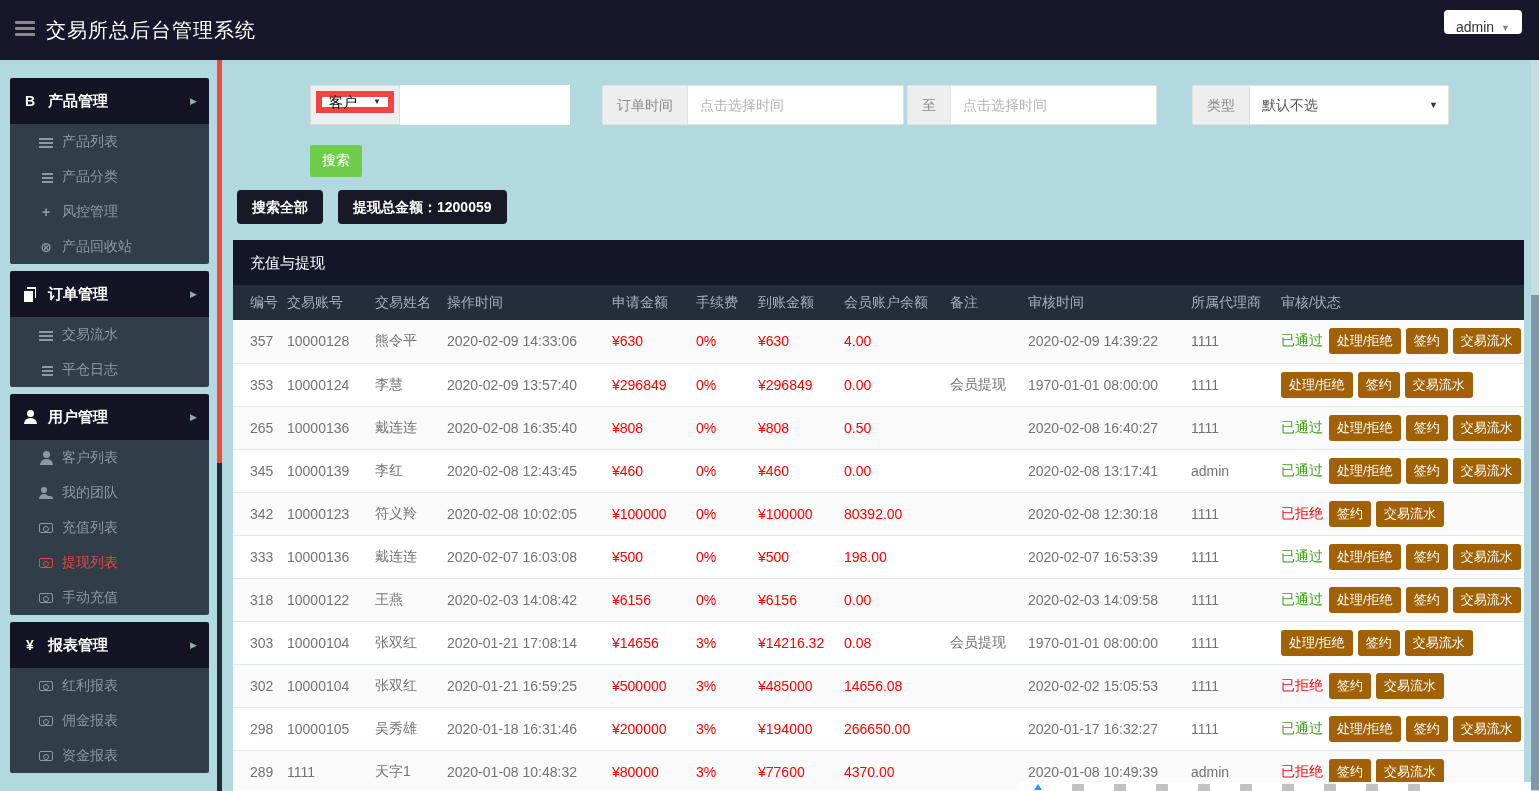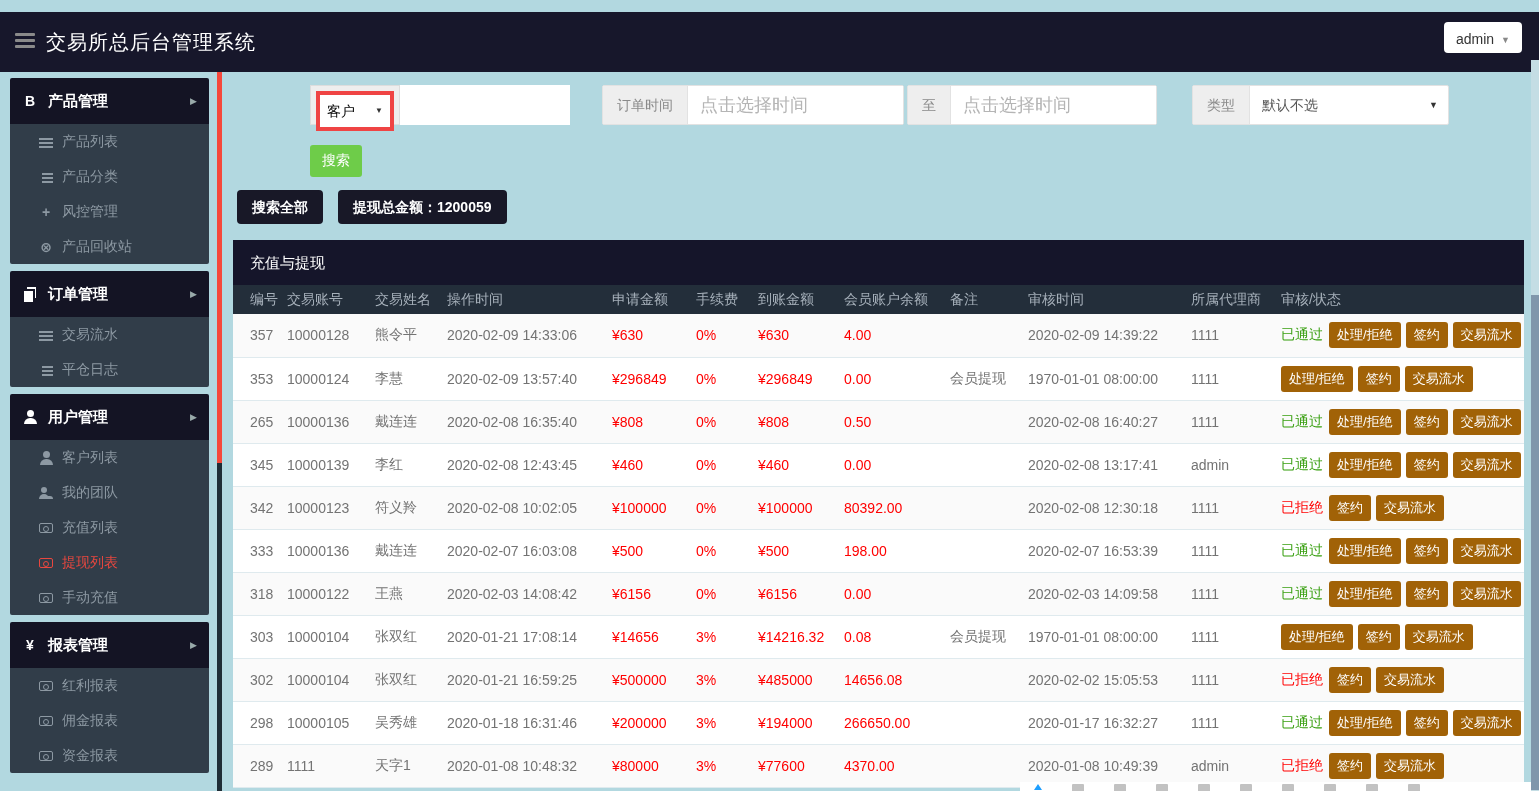--- a/index.html
+++ b/index.html
@@ -1,24 +1,24 @@
 <!DOCTYPE html>
 <html><head>
 <meta charset="utf-8">
 <style>
   * { margin:0; padding:0; box-sizing:border-box; }
   html,body { width:1539px; height:791px; overflow:hidden; font-family:"Liberation Sans","DejaVu Sans",sans-serif; }
   body { background:#b2d8e0; position:relative; }
 
   
-  .header { position:absolute; top:12px; left:0; right:0; height:60px; background:#17172b; z-index:5; }
+  .header { position:absolute; top:0; left:0; right:0; height:60px; background:#17172b; z-index:5; }
   .burger { position:absolute; left:15px; top:21px; width:20px; height:16px; cursor:pointer; }
   .burger i { display:block; height:3px; background:#8a8a8a; margin-bottom:3px; border-radius:1px; }
   .app-title { position:absolute; left:46px; top:0; line-height:60px; color:#ffffff; font-size:20px; letter-spacing:1px; }
-  .admin-btn { position:absolute; right:17px; top:10px; height:31px; background:#ffffff; border-radius:4px; padding:0 12px; line-height:34px; font-size:14px; color:#333; cursor:pointer; }
+  .admin-btn { position:absolute; right:17px; top:10px; height:24px; background:#ffffff; border-radius:4px; padding:0 12px; line-height:34px; font-size:14px; color:#333; cursor:pointer; }
   .admin-btn .caret { color:#888; font-size:9px; margin-left:7px; vertical-align:1px; }
 
   
   .sidebar { position:absolute; left:10px; top:78px; width:199px; z-index:2; }
   .side-header { height:46px; background:#141424; display:flex; align-items:center; padding:0 12px; color:#fff; cursor:pointer; border-radius:2px 2px 0 0; }
   .side-header .ic { color:#fff; margin-right:10px; }
   .side-label { font-size:15px; font-weight:bold; flex:1; }
   .caret-r { color:#9aa; font-size:9px; }
   .side-sub { list-style:none; background:#313d49; margin-bottom:7px; border-radius:0 0 2px 2px; }
   .side-sub li { height:35px; display:flex; align-items:center; padding-left:28px; color:#8d99a3; font-size:14px; cursor:pointer; }
@@ -46,44 +46,44 @@
   .ic-money::after { content:""; position:absolute; left:5px; top:6px; width:4px; height:4px; border:1px solid currentColor; border-radius:50%; }
   .ic-files::after { content:""; position:absolute; left:5px; top:1px; width:9px; height:11px; background:currentColor; }
   .ic-files::before { content:""; position:absolute; left:0; top:3px; width:9px; height:11px; background:currentColor; border:2px solid #141424; z-index:1; }
 
   
   .main { position:absolute; left:233px; top:60px; width:1291px; bottom:0; overflow:hidden; }
 
   .filter-row { display:flex; margin-top:25px; height:40px; }
   .g1 { margin-left:77px; display:flex; }
   .sel-wrap { background:#eeeeee; border:1px solid #ddd; padding:5px; width:90px; height:40px; }
-  .sel { background:#fff; border:4px solid #ef4444; height:40px; line-height:26px; padding:0 7px; font-size:14px; color:#000; display:flex; justify-content:space-between; align-items:center; cursor:pointer; }
+  .sel { background:#fff; border:6px solid #ef4444; height:22px; line-height:26px; padding:0 7px; font-size:14px; color:#000; display:flex; justify-content:space-between; align-items:center; cursor:pointer; }
   .sel .caret { font-size:8px; color:#333; }
   .kw-input { width:170px; height:40px; border:none; outline:none; padding:0 10px; font-size:14px; background:#fff; }
 
   .igroup { display:flex; background:#fff; border:1px solid #e2e2e2; border-radius:2px; height:40px; }
   .ig-label { background:#eee; color:#8a8a8a; padding:0 14px; line-height:38px; font-size:14px; border-right:1px solid #e2e2e2; white-space:nowrap; }
-  .igroup input { border:none; outline:none; flex:1; padding:0 12px; font-size:18px; min-width:0; }
+  .igroup input { border:none; outline:none; flex:1; padding:0 12px; font-size:14px; min-width:0; }
   .igroup input::placeholder { color:#b5b5b5; }
   .g2 { margin-left:32px; width:302px; }
   .g3 { margin-left:3px; width:250px; }
   .g4 { margin-left:35px; width:257px; }
   .type-sel { flex:1; position:relative; line-height:38px; padding-left:12px; font-size:14px; color:#555; cursor:pointer; }
   .type-sel .caret { position:absolute; right:10px; top:0; font-size:9px; color:#333; }
 
   .search-btn { display:block; margin:20px 0 0 77px; width:52px; height:32px; background:#6ecc49; border:none; border-radius:3px; color:#fff; font-size:14px; cursor:pointer; }
 
   .dark-row { display:flex; margin-top:13px; margin-left:4px; gap:15px; }
   .dark-btn { background:#181827; color:#fff; height:34px; line-height:34px; padding:0 15px; border-radius:4px; font-size:14px; font-weight:bold; cursor:pointer; white-space:nowrap; }
 
   
   .panel { margin-top:16px; background:#fff; }
   .panel-title { height:45px; line-height:45px; background:#15152a; color:#fff; font-size:15px; padding-left:17px; }
   table { width:100%; border-collapse:collapse; table-layout:fixed; }
-  thead tr { background:#232e3a; height:29px; }
+  thead tr { background:#232e3a; height:35px; }
   th { color:#a6b0ba; font-weight:normal; font-size:14px; text-align:left; padding:0 8px; white-space:nowrap; overflow:hidden; }
   th:first-child { padding-left:17px; }
   td { height:43px; font-size:14px; color:#737373; padding:0 8px; white-space:nowrap; overflow:hidden; border-bottom:1px solid #dfeaee; background:#fff; }
   td:first-child { padding-left:17px; }
   tbody tr:nth-child(odd) td { background:#fafafa; }
   td.red { color:#ff0000; }
   .status-text { margin-right:6px; font-size:14px; }
   .status-pass { color:#3aa012; }
   .status-reject { color:#ff0000; }
   .badge { display:inline-block; background:#a16207; color:#fff; font-size:13px; padding:4px 8px; border-radius:3px; margin-right:5px; cursor:pointer; }

